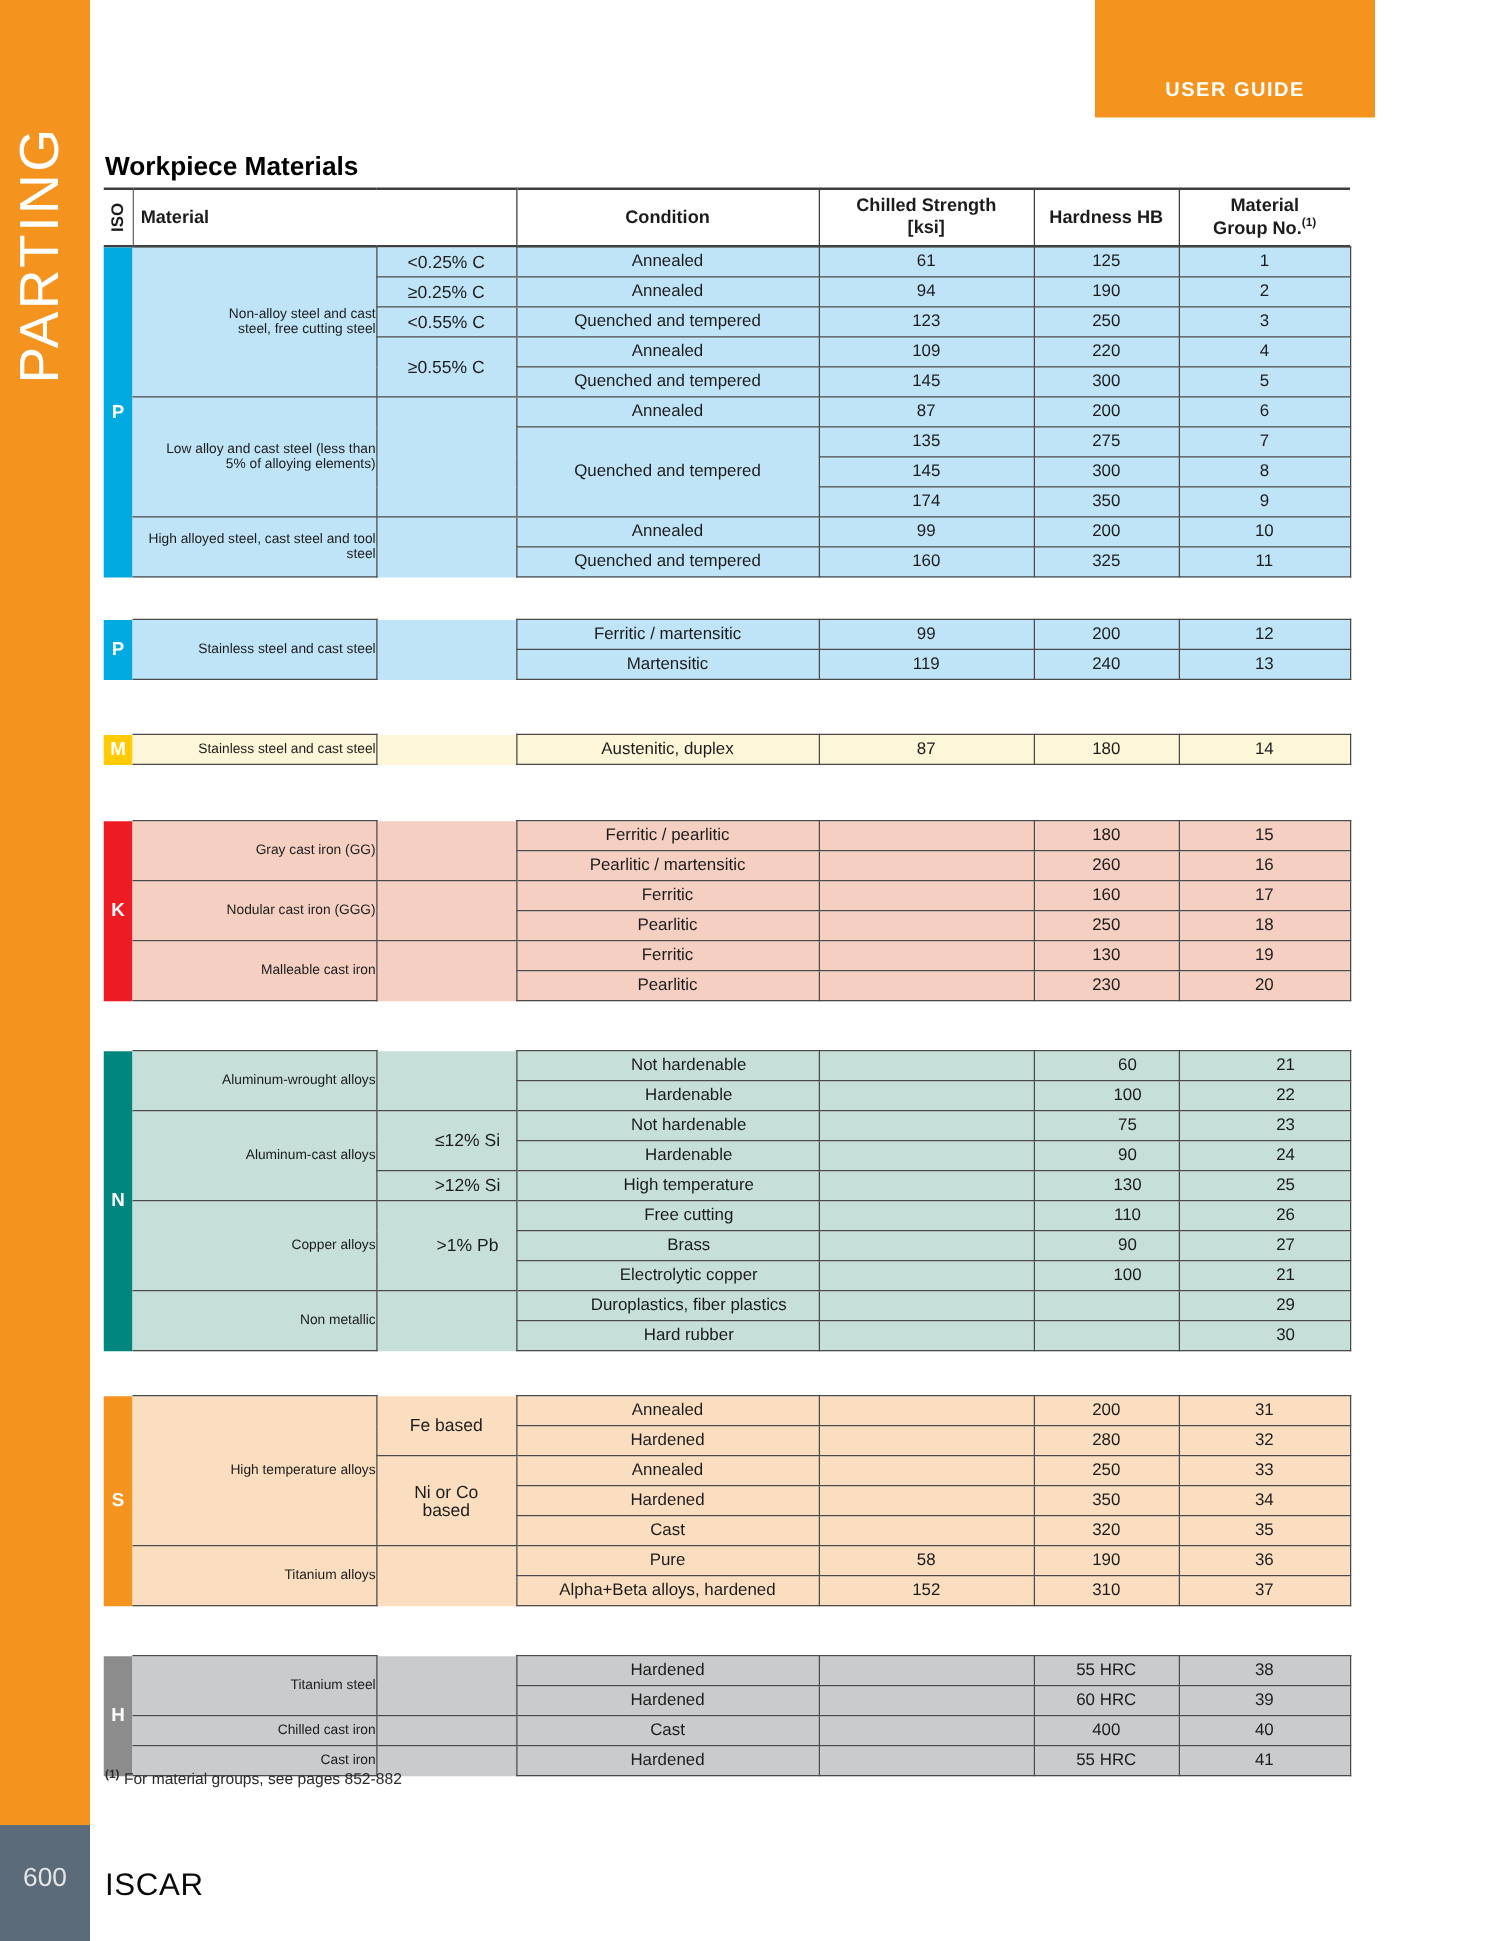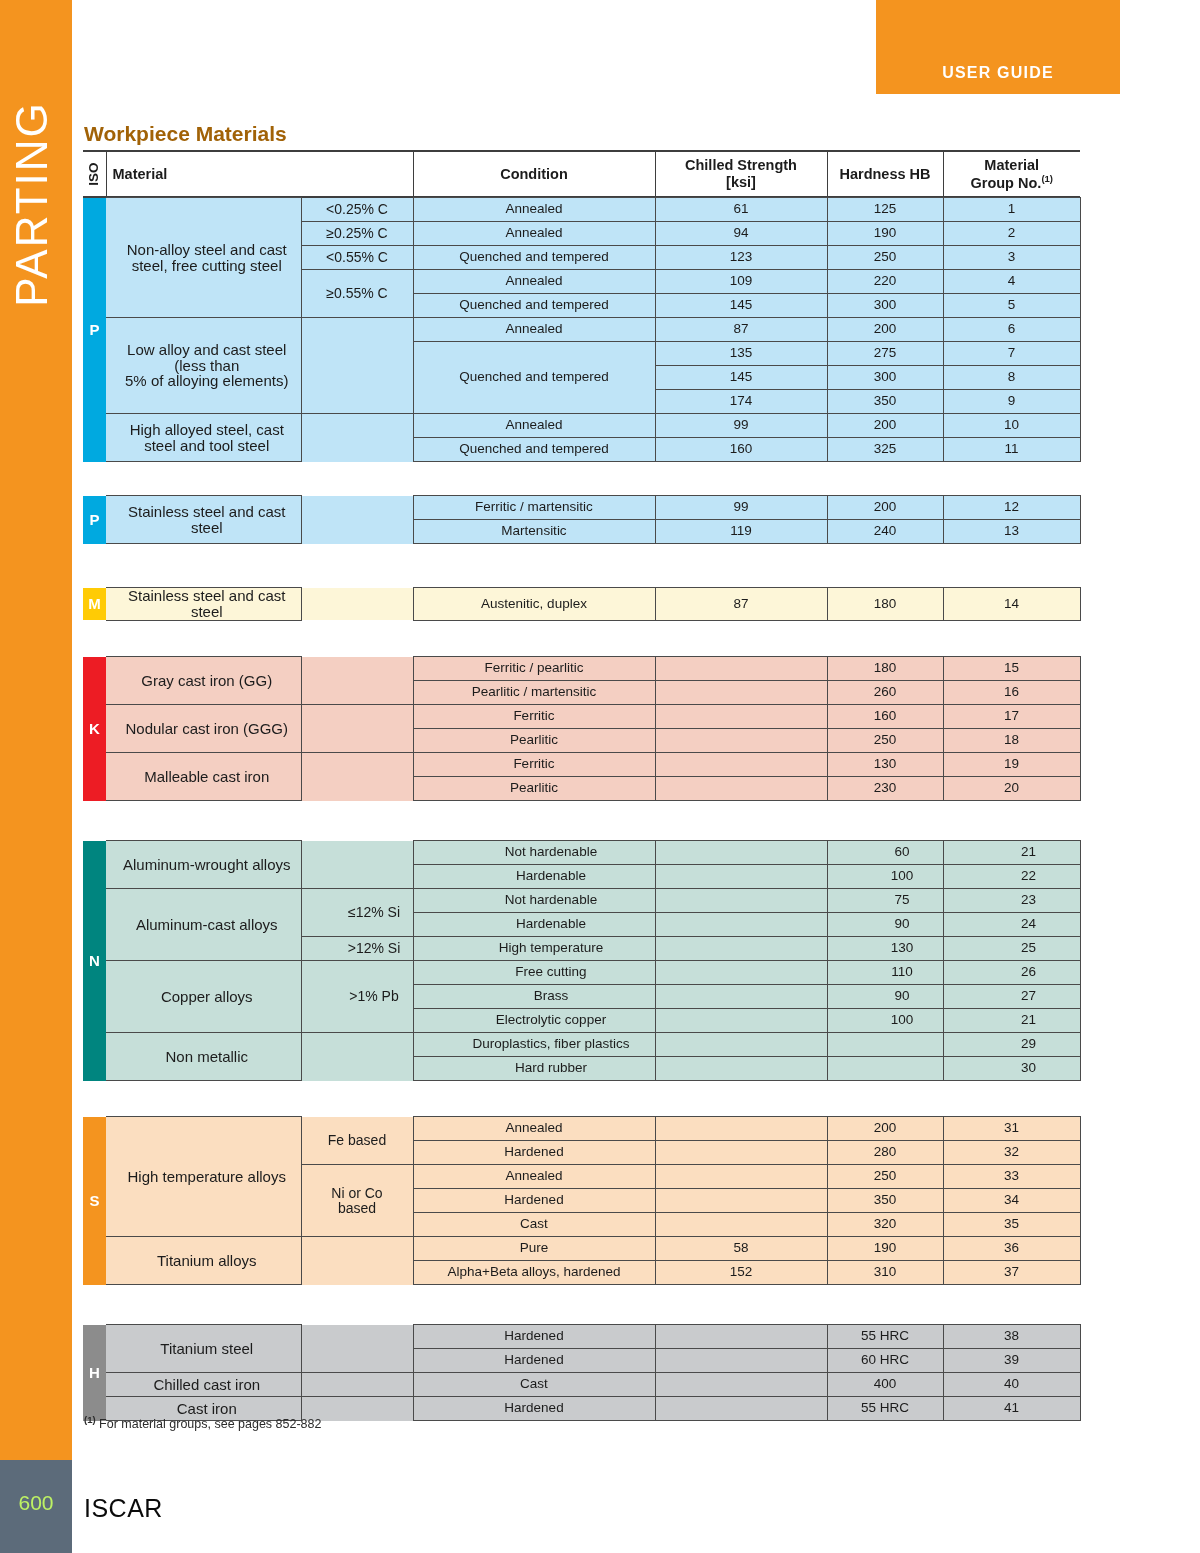--- a/index.html
+++ b/index.html
@@ -12,36 +12,36 @@
   #side-tab{
     position:absolute;left:0;top:0;width:72px;height:1460px;background:#F4941F;
   }
   #side-tab-label{
     position:absolute;left:-148px;top:168px;width:360px;height:72px;
     transform:rotate(-90deg);
     color:#FFFFFF;font-size:44px;letter-spacing:2px;
     line-height:72px;text-align:center;white-space:nowrap;
   }
   #header-badge{
-    position:absolute;left:876px;top:0;width:244px;height:94px;background:#F4941F;
+    position:absolute;left:876px;top:0;width:224px;height:94px;background:#F4941F;
   }
   #header-badge-label{
     position:absolute;left:0;right:0;bottom:12px;text-align:center;
     color:#FFFFFF;font-size:16px;font-weight:bold;letter-spacing:1.2px;
   }
   #page-title{
-    position:absolute;left:84px;top:122px;font-size:21px;font-weight:bold;color:#a16207;
+    position:absolute;left:84px;top:122px;font-size:21px;font-weight:bold;color:#000000;
   }
   
   #footer-pagebox{
     position:absolute;left:0;top:1460px;width:72px;height:93px;background:#5C6B7A;
   }
   #footer-pagenum{
     position:absolute;left:0;right:0;top:31px;text-align:center;
-    color:#bef264;font-size:21px;
+    color:#e5e5e5;font-size:21px;
   }
   #footer-brand{
     position:absolute;left:84px;top:1494px;font-size:25px;font-weight:normal;
     letter-spacing:.5px;color:#0a0a0a;
   }
   #footnote{
     position:absolute;left:84px;top:1414px;font-size:12.5px;color:#2b2b2b;
   }
   #footnote sup{font-size:9.5px;font-weight:bold;}
 
@@ -86,21 +86,21 @@
   
   .blk td{
     border:1px solid #4a4a4a;
     height:23px;line-height:1.05;text-align:center;font-size:13.5px;
   }
   .blk td.iso{
     border:none;color:#fff;font-weight:bold;font-size:15px;text-align:center;
     vertical-align:middle;
   }
   .blk td.mat{
-    text-align:center;padding-left:7px;border-left:none;font-size:15px;
+    text-align:right;padding-left:7px;border-left:none;font-size:11px;
   }
   .blk td.sub{
     border-left:none;border-top:none;border-right:none;
     border-bottom:1px solid #4a4a4a;
     text-align:center;font-size:14px;
   }
   .blk td.sub.nb{border-bottom:none;}
 
   
   .g-P  .body{background:#BFE4F7;}   .g-P  .iso{background:#00A9E0;}

